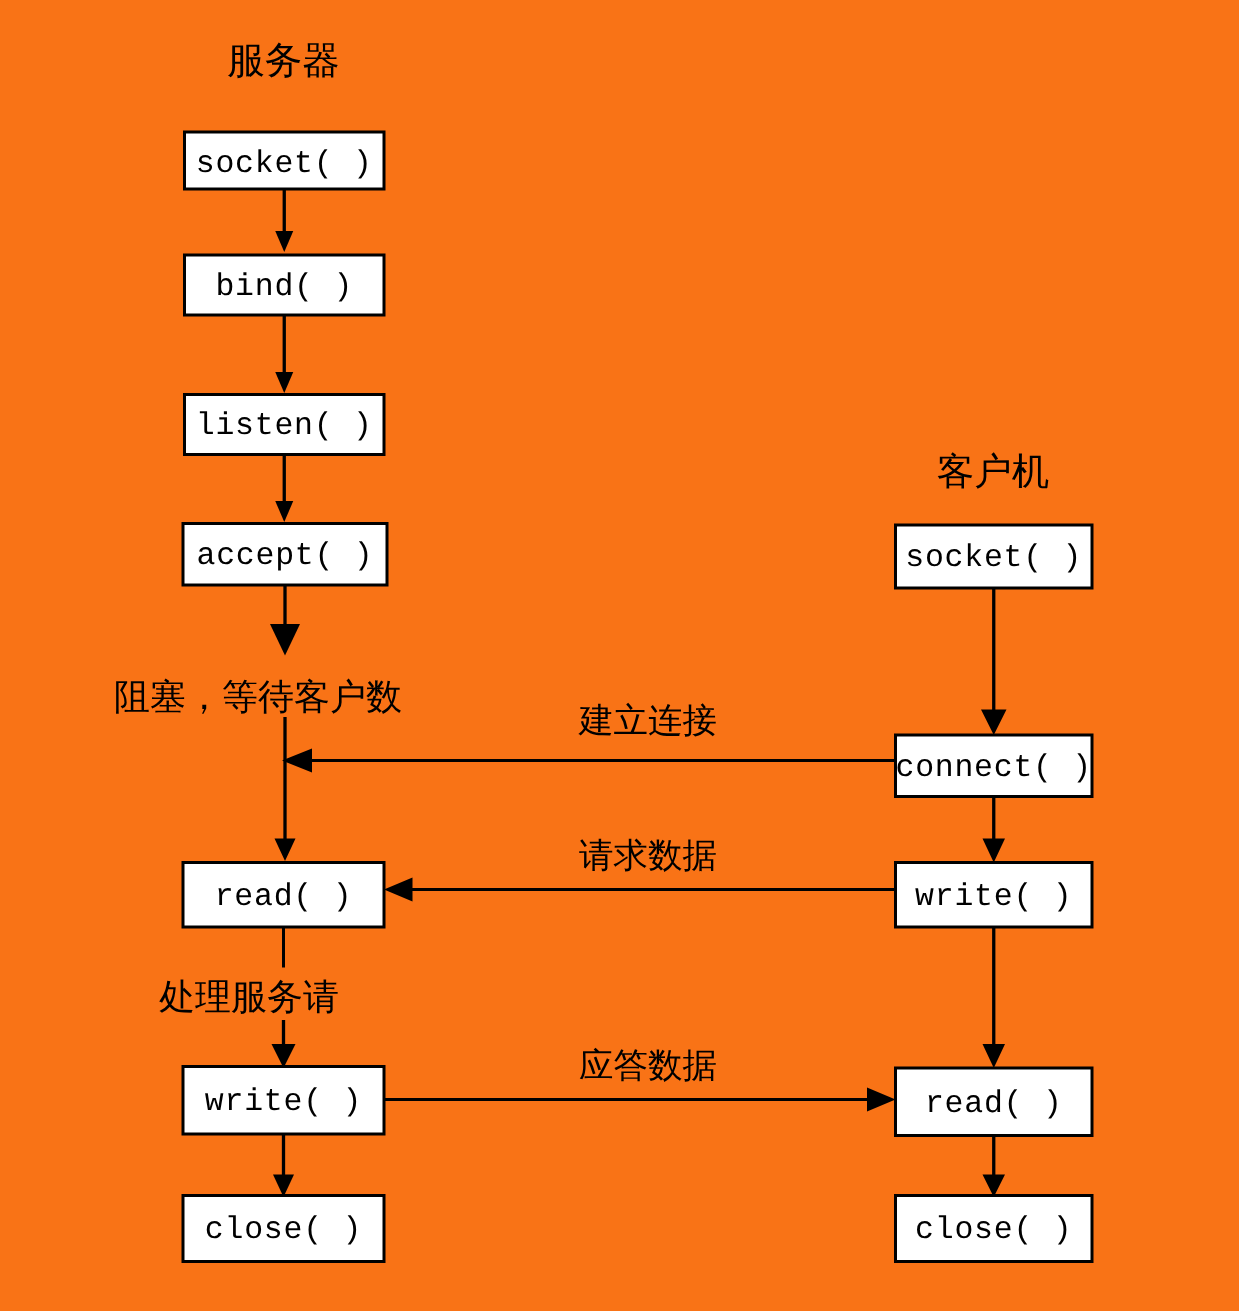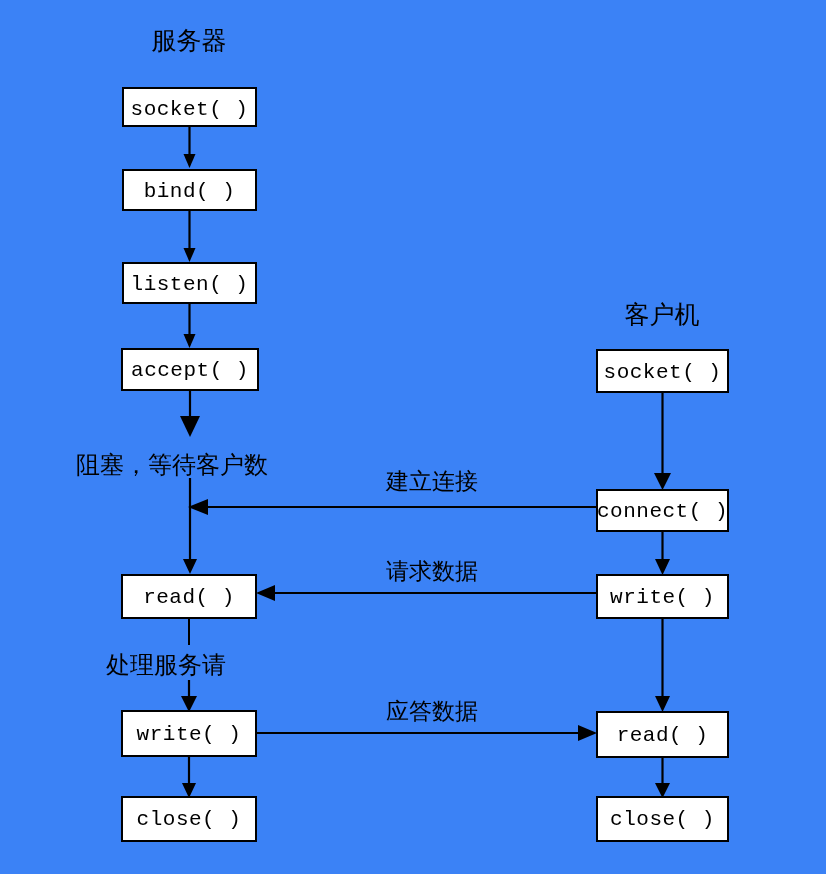--- a/index.html
+++ b/index.html
@@ -10,21 +10,21 @@
   body {
     width: 826px;
     height: 874px;
     font-family: "Liberation Serif", "DejaVu Serif", serif;
     overflow: hidden;
   }
   #diagram-root {
     position: relative;
     width: 826px;
     height: 874px;
-    background: #3b82f6;
+    background: #f97316;
   }
   svg.diagram {
     display: block;
     width: 826px;
     height: 874px;
   }
   .box-rect {
     fill: #ffffff;
     stroke: #000000;
     stroke-width: 2;

